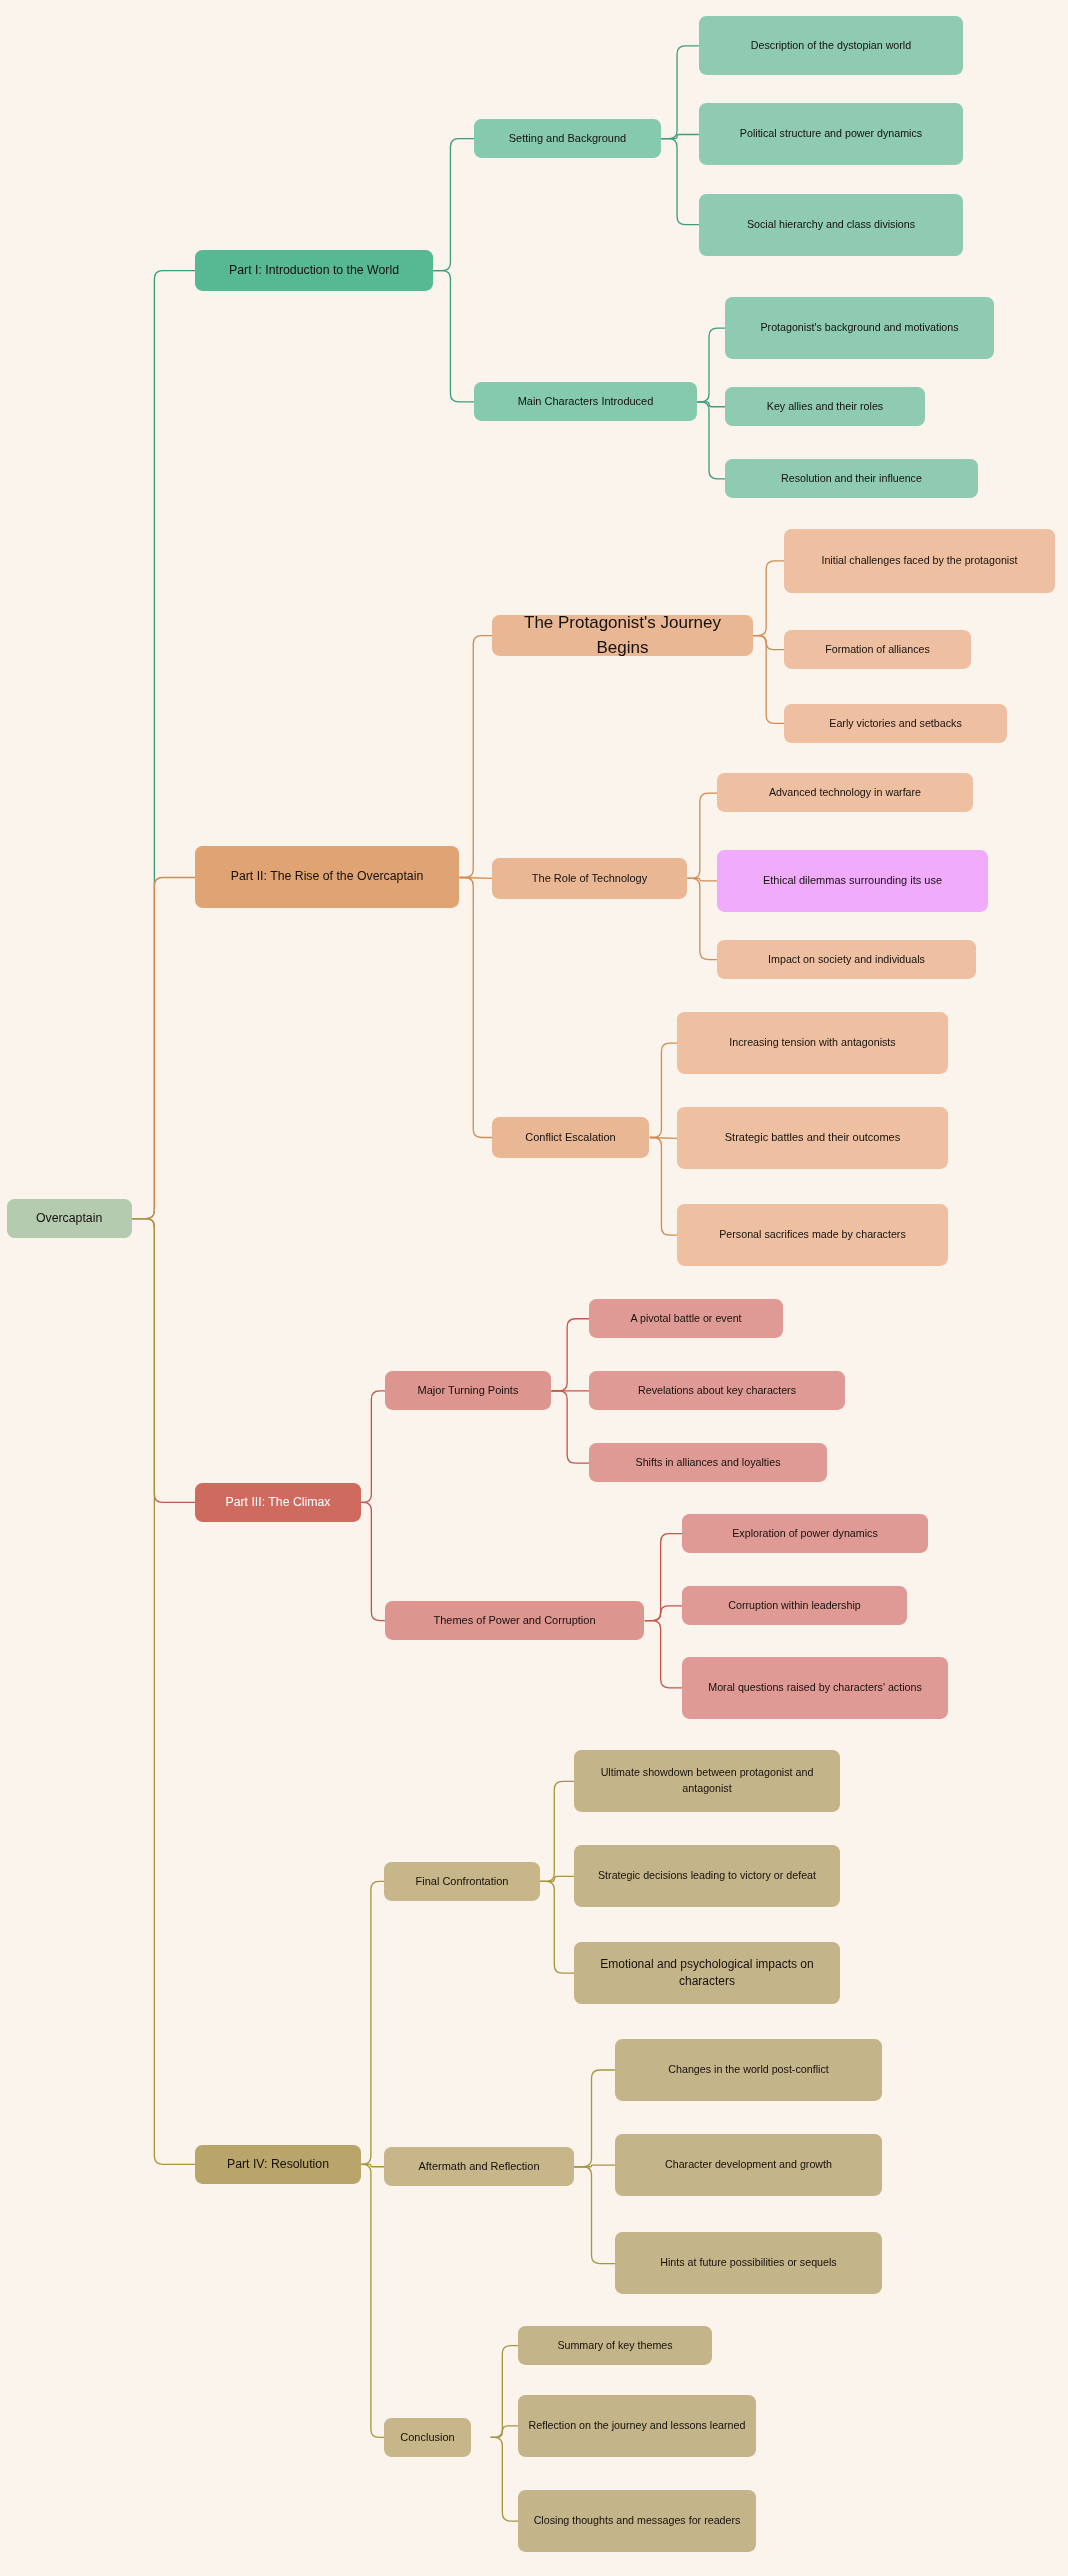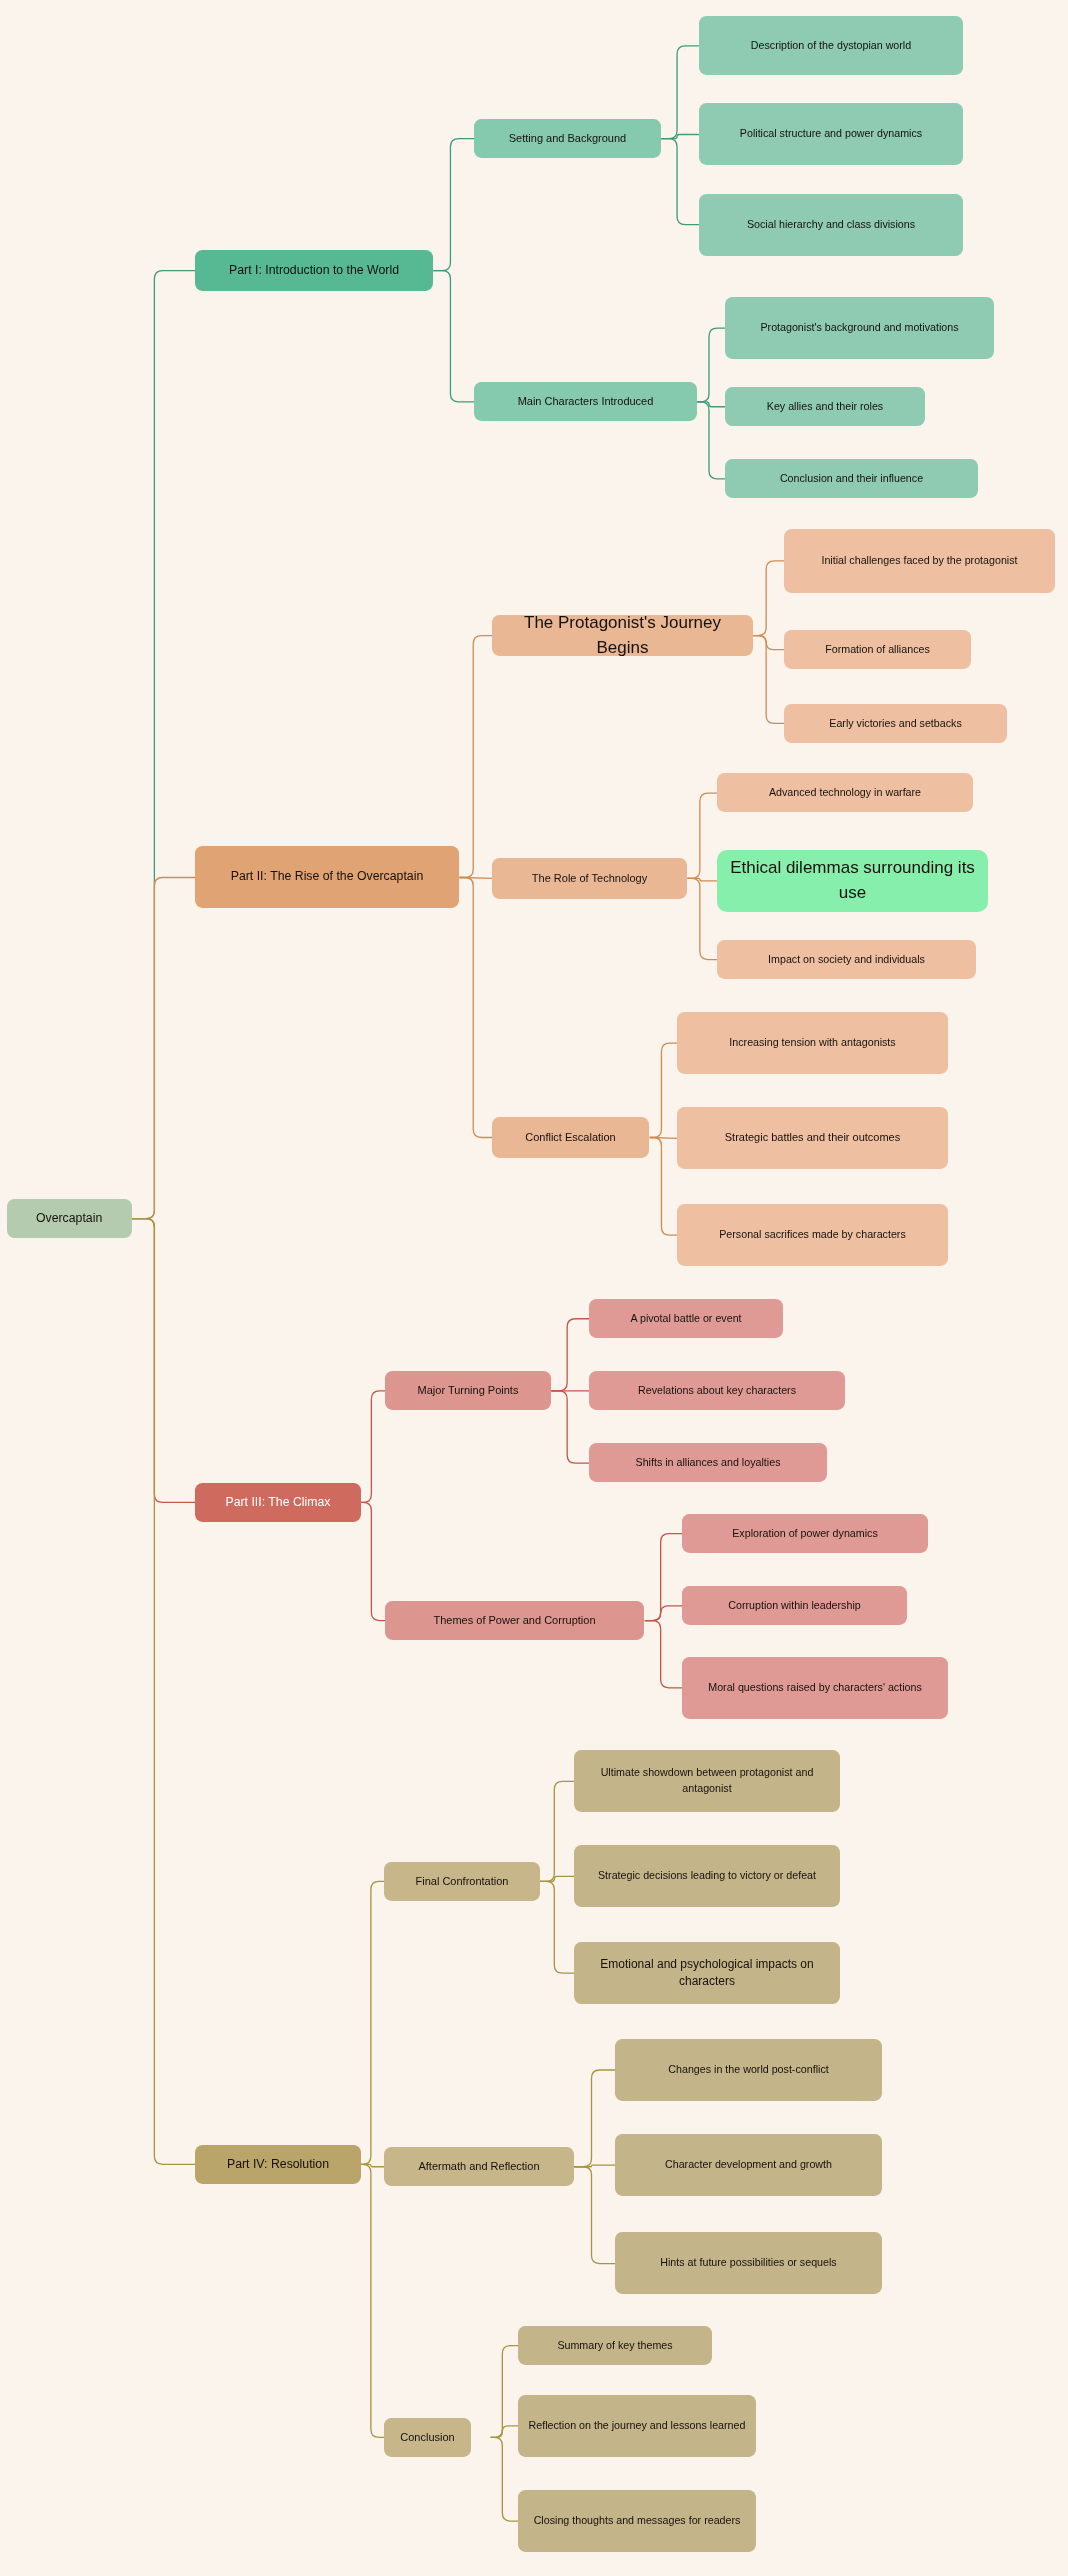--- a/index.html
+++ b/index.html
@@ -111,21 +111,21 @@
       <div class="node" style="left: 474px; top: 382px; width: 223px; height: 39px; background: rgb(133, 201, 174); color: rgb(22, 17, 13); font-size: 11px;">
         <span class="node-label">Main Characters Introduced</span>
       </div>
       <div class="node" style="left: 725px; top: 297px; width: 269px; height: 62px; background: rgb(142, 203, 178); color: rgb(22, 17, 13); font-size: 10.7px;">
         <span class="node-label">Protagonist's background and motivations</span>
       </div>
       <div class="node" style="left: 725px; top: 387px; width: 200px; height: 39px; background: rgb(142, 203, 178); color: rgb(22, 17, 13); font-size: 10.7px;">
         <span class="node-label">Key allies and their roles</span>
       </div>
       <div class="node" style="left: 725px; top: 459px; width: 253px; height: 39px; background: rgb(142, 203, 178); color: rgb(22, 17, 13); font-size: 10.7px;">
-        <span class="node-label">Conclusion and their influence</span>
+        <span class="node-label">Resolution and their influence</span>
       </div>
       <div class="node" style="left: 195px; top: 846px; width: 264px; height: 62px; background: rgb(224, 163, 115); color: rgb(22, 17, 13); font-size: 12.3px;">
         <span class="node-label">Part II: The Rise of the Overcaptain</span>
       </div>
       <div class="node" style="left: 492px; top: 615px; width: 261px; height: 41px; background: rgb(234, 183, 149); color: rgb(22, 17, 13); font-size: 17px;">
         <span class="node-label">The Protagonist's Journey Begins</span>
       </div>
       <div class="node" style="left: 784px; top: 529px; width: 271px; height: 64px; background: rgb(238, 192, 161); color: rgb(22, 17, 13); font-size: 10.7px;">
         <span class="node-label">Initial challenges faced by the protagonist</span>
       </div>
@@ -134,21 +134,21 @@
       </div>
       <div class="node" style="left: 784px; top: 704px; width: 223px; height: 39px; background: rgb(238, 192, 161); color: rgb(22, 17, 13); font-size: 10.7px;">
         <span class="node-label">Early victories and setbacks</span>
       </div>
       <div class="node" style="left: 492px; top: 858px; width: 195px; height: 41px; background: rgb(234, 183, 149); color: rgb(22, 17, 13); font-size: 11px;">
         <span class="node-label">The Role of Technology</span>
       </div>
       <div class="node" style="left: 717px; top: 773px; width: 256px; height: 39px; background: rgb(238, 192, 161); color: rgb(22, 17, 13); font-size: 10.7px;">
         <span class="node-label">Advanced technology in warfare</span>
       </div>
-      <div class="node" style="left: 717px; top: 850px; width: 271px; height: 62px; background: #86efac; color: rgb(22, 17, 13); font-size: 17px; border-radius: 10px;">
+      <div class="node" style="left: 717px; top: 850px; width: 271px; height: 62px; background: #f0abfc; color: rgb(22, 17, 13); font-size: 11px;">
         <span class="node-label">Ethical dilemmas surrounding its use</span>
       </div>
       <div class="node" style="left: 717px; top: 940px; width: 259px; height: 39px; background: rgb(238, 192, 161); color: rgb(22, 17, 13); font-size: 10.7px;">
         <span class="node-label">Impact on society and individuals</span>
       </div>
       <div class="node" style="left: 492px; top: 1117px; width: 157px; height: 41px; background: rgb(234, 183, 149); color: rgb(22, 17, 13); font-size: 11px;">
         <span class="node-label">Conflict Escalation</span>
       </div>
       <div class="node" style="left: 677px; top: 1012px; width: 271px; height: 62px; background: rgb(238, 192, 161); color: rgb(22, 17, 13); font-size: 10.7px;">
         <span class="node-label">Increasing tension with antagonists</span>

